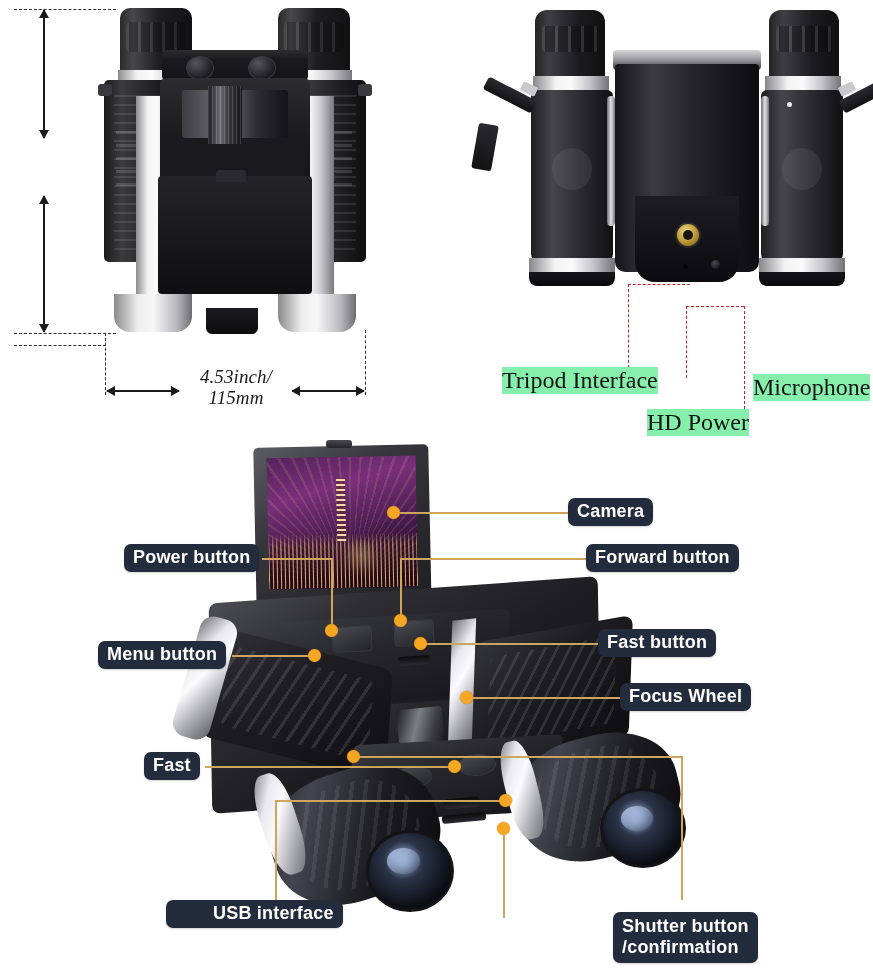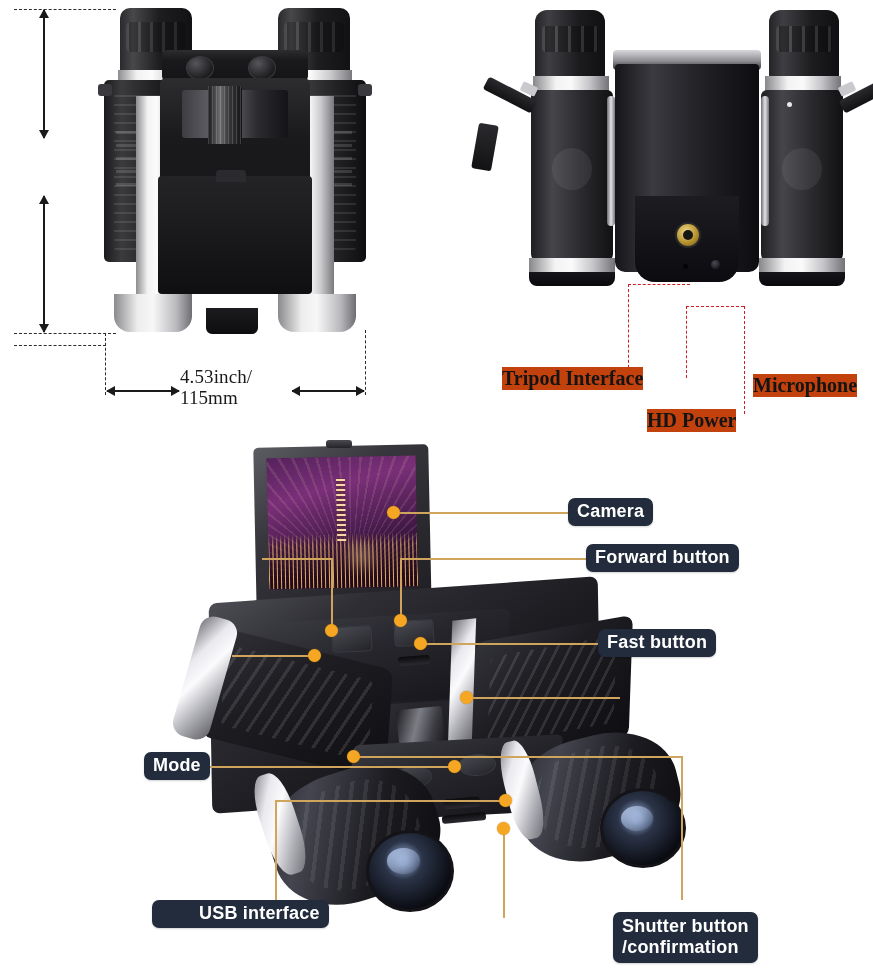--- a/index.html
+++ b/index.html
@@ -24,22 +24,22 @@
   .arrow-h{position:absolute;height:1.6px;background:#1a1a1a;}
   .arrow-h:before,.arrow-h:after{content:"";position:absolute;top:50%;
        transform:translateY(-50%);width:0;height:0;border-top:5px solid transparent;
        border-bottom:5px solid transparent;}
   .arrow-h:before{left:-1px;border-right:9px solid #1a1a1a;}
   .arrow-h:after{right:-1px;border-left:9px solid #1a1a1a;}
 
   
   .red-v{position:absolute;width:0;border-left:1.6px dashed #d21f26;}
   .red-h{position:absolute;height:0;border-top:1.6px dashed #d21f26;}
-  .rear-label{font-family:"Liberation Serif", serif;font-size:20px;color:#141414;
-              white-space:nowrap;background:#c2410c;font-weight:bold;}
+  .rear-label{font-family:"Liberation Serif", serif;font-size:24px;color:#141414;
+              white-space:nowrap;background:#86efac;}
 
   
   .cal-line{position:absolute;background:#cfa45c;}
   .cal-line.h{height:1.7px;}
   .cal-line.v{width:1.7px;}
   .cal-dot{position:absolute;width:13px;height:13px;border-radius:50%;
            background:#f5a623;box-shadow:0 0 0 .5px rgba(150,100,10,.35);}
   .tag{position:absolute;background:#222c3c;color:#fff;border-radius:7px;
        font-family:"Liberation Sans", sans-serif;font-weight:700;font-size:18px;
        line-height:1.16;padding:3px 9px 4px 9px;white-space:pre-line;
@@ -218,21 +218,21 @@
     <div class="dash-h" style="left:14px;top:333px;width:102px;"></div>
     <div class="dash-v" style="left:105px;top:333px;height:62px;"></div>
     <div class="dash-v" style="left:365px;top:330px;height:65px;"></div>
     <div class="dash-h" style="left:14px;top:345px;width:92px;"></div>
 
     <div class="arrow-v" style="left:43px;top:10px;height:128px;"></div>
     <div class="arrow-v" style="left:43px;top:196px;height:136px;"></div>
 
     <div class="arrow-h" style="left:107px;top:390px;width:72px;"></div>
     <div class="arrow-h" style="left:292px;top:390px;width:72px;"></div>
-    <div class="dim-text abs" style="left:180px;top:366px;width:112px;text-align:left;">4.53inch/
+    <div class="dim-text abs" style="left:180px;top:366px;width:112px;text-align:center;font-style:italic;">4.53inch/
 115mm</div>
   </div>
 
   <div class="abs" style="left:440px;top:0;width:433px;height:440px;">
 
     <div class="abs" style="left:95px;top:6px;width:310px;height:340px;">
 
       <div class="rv-tube" style="left:0px;top:4px;width:70px;height:70px;">
         <div class="rg"></div>
       </div>
@@ -377,39 +377,42 @@
     <div class="tag" style="left:568px;top:58px;">Camera</div>
 
     <div class="cal-line h" style="left:400px;top:118px;width:186px;"></div>
     <div class="cal-line v" style="left:400px;top:118px;height:62px;"></div>
     <div class="cal-dot" style="left:394px;top:174px;"></div>
     <div class="tag" style="left:586px;top:104px;">Forward button</div>
 
     <div class="cal-line h" style="left:262px;top:118px;width:70px;"></div>
     <div class="cal-line v" style="left:331px;top:118px;height:72px;"></div>
     <div class="cal-dot" style="left:325px;top:184px;"></div>
+    <div class="tag" style="left:124px;top:104px;">Power button</div>
 
     <div class="cal-line h" style="left:232px;top:215px;width:82px;"></div>
     <div class="cal-dot" style="left:308px;top:209px;"></div>
+    <div class="tag" style="left:98px;top:201px;">Menu button</div>
 
     <div class="cal-line h" style="left:420px;top:203px;width:178px;"></div>
     <div class="cal-dot" style="left:414px;top:197px;"></div>
     <div class="tag" style="left:598px;top:189px;">Fast button</div>
 
     <div class="cal-line h" style="left:466px;top:257px;width:154px;"></div>
     <div class="cal-dot" style="left:460px;top:251px;"></div>
+    <div class="tag" style="left:620px;top:243px;">Focus Wheel</div>
 
     <div class="cal-line h" style="left:205px;top:326px;width:249px;"></div>
     <div class="cal-dot" style="left:448px;top:320px;"></div>
-    <div class="tag" style="left:144px;top:312px;">Mode</div>
+    <div class="tag" style="left:144px;top:312px;">Fast</div>
 
     <div class="cal-line h" style="left:275px;top:360px;width:230px;"></div>
     <div class="cal-line v" style="left:275px;top:360px;height:110px;"></div>
     <div class="cal-dot" style="left:499px;top:354px;"></div>
-    <div class="tag" style="left:152px;top:460px;padding-left:47px;">USB interface</div>
+    <div class="tag" style="left:166px;top:460px;padding-left:47px;">USB interface</div>
 
     <div class="cal-line v" style="left:503px;top:388px;height:90px;"></div>
     <div class="cal-dot" style="left:497px;top:382px;"></div>
 
     <div class="cal-line h" style="left:353px;top:316px;width:330px;"></div>
     <div class="cal-line v" style="left:681px;top:316px;height:144px;"></div>
     <div class="cal-dot" style="left:347px;top:310px;"></div>
     <div class="tag two" style="left:613px;top:472px;">Shutter button
 /confirmation</div>
   </div>

